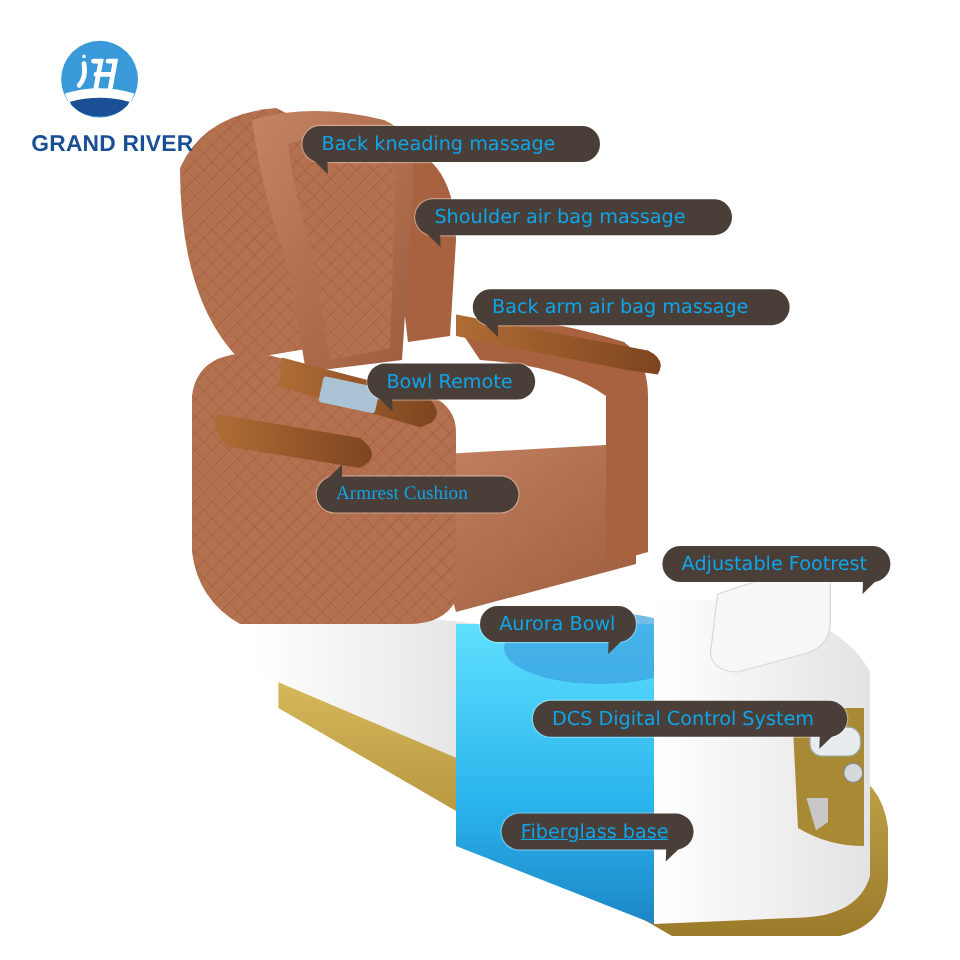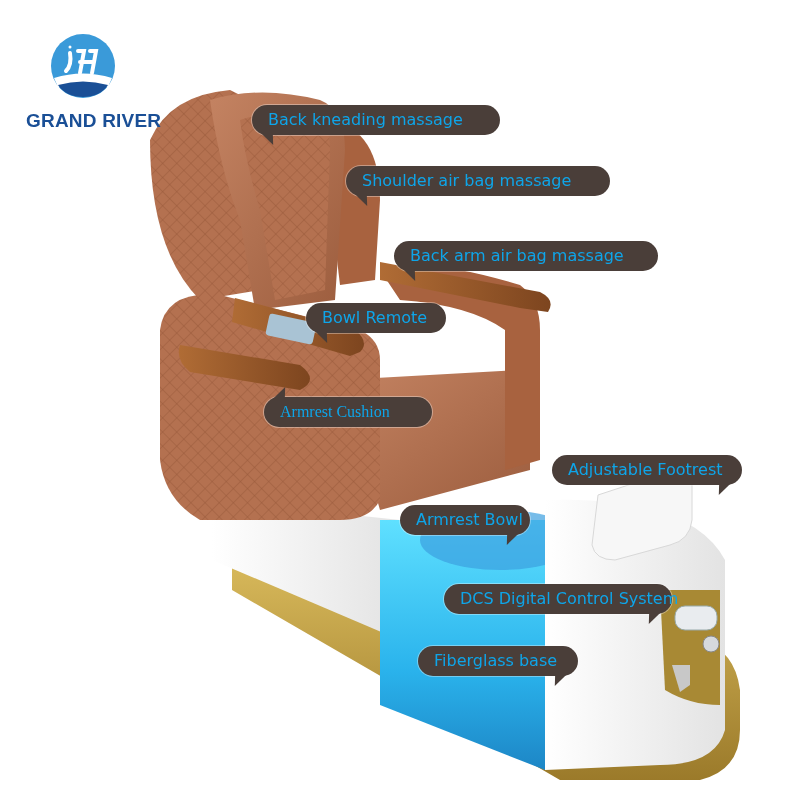--- a/index.html
+++ b/index.html
@@ -115,24 +115,24 @@
   </div>
   <div class="callout" style="left:264px;top:397px;width:168px;font-family:Liberation Serif, serif;">
     <span>Armrest Cushion</span>
     <span class="tail tail-tl"></span>
   </div>
   <div class="callout" style="left:527px;top:455px;width:190px;margin-left:25px;">
     <span>Adjustable Footrest</span>
     <span class="tail tail-br"></span>
   </div>
   <div class="callout" style="left:400px;top:505px;width:130px;">
-    <span>Armrest Bowl</span>
+    <span>Aurora Bowl</span>
     <span class="tail tail-br"></span>
   </div>
-  <div class="callout" style="left:444px;top:584px;width:228px;">
+  <div class="callout" style="left:444px;top:584px;width:262px;">
     <span>DCS Digital Control System</span>
     <span class="tail tail-br"></span>
   </div>
-  <div class="callout" style="left:418px;top:646px;width:160px;">
+  <div class="callout" style="left:418px;top:678px;width:160px;text-decoration:underline;">
     <span>Fiberglass base</span>
     <span class="tail tail-br"></span>
   </div>
 </div>
 
 </body></html>

